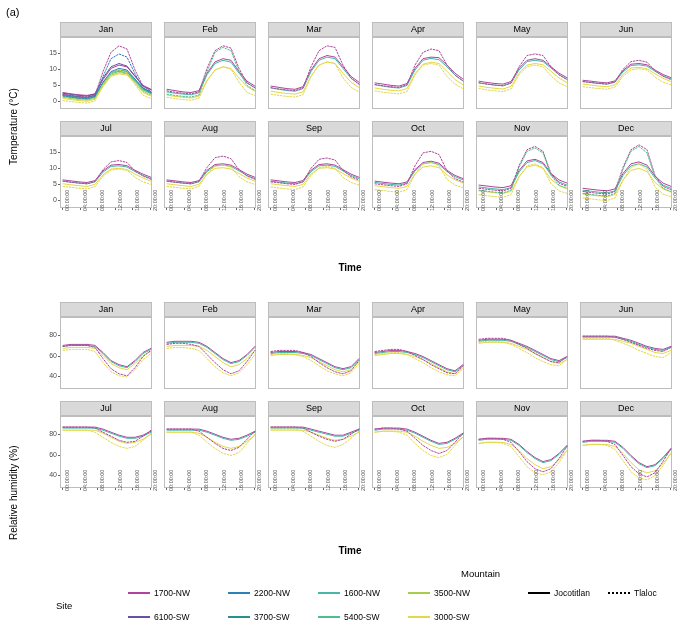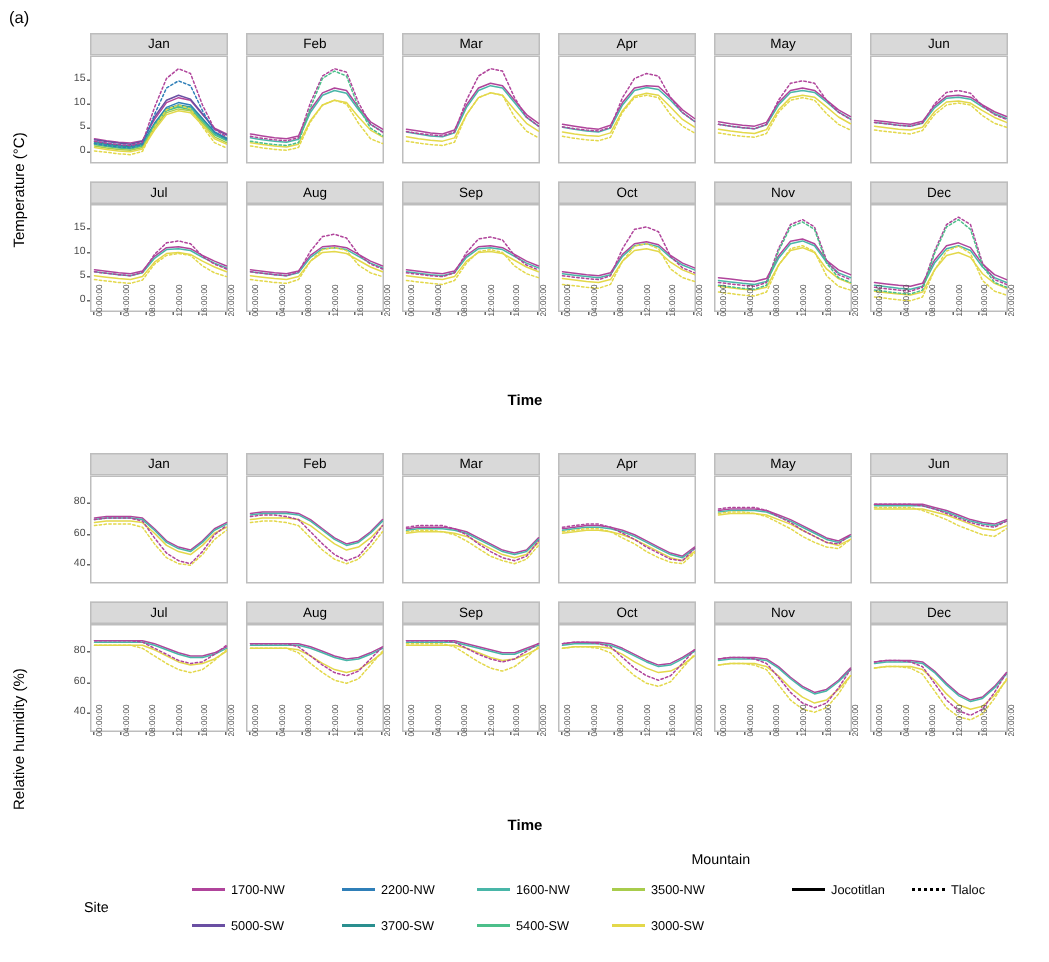--- a/index.html
+++ b/index.html
@@ -536,21 +536,21 @@
 <div class="axis-x-label" style="left:320px;top:545px;width:60px;">Time</div>
 
 <div id="legend-root">
     <div class="legend-title" style="left: 56px; top: 600px;">Site</div>
     <div class="legend-item" style="left: 128px; top: 588px;">
       <span class="swatch" style="background: rgb(176, 68, 155);"></span>
       <span>1700-NW</span>
     </div>
     <div class="legend-item" style="left: 128px; top: 612px;">
       <span class="swatch" style="background: rgb(106, 79, 163);"></span>
-      <span>5000-SW</span>
+      <span>6100-SW</span>
     </div>
     <div class="legend-item" style="left: 228px; top: 588px;">
       <span class="swatch" style="background: rgb(47, 127, 184);"></span>
       <span>2200-NW</span>
     </div>
     <div class="legend-item" style="left: 228px; top: 612px;">
       <span class="swatch" style="background: rgb(42, 143, 143);"></span>
       <span>3700-SW</span>
     </div>
     <div class="legend-item" style="left: 318px; top: 588px;">

